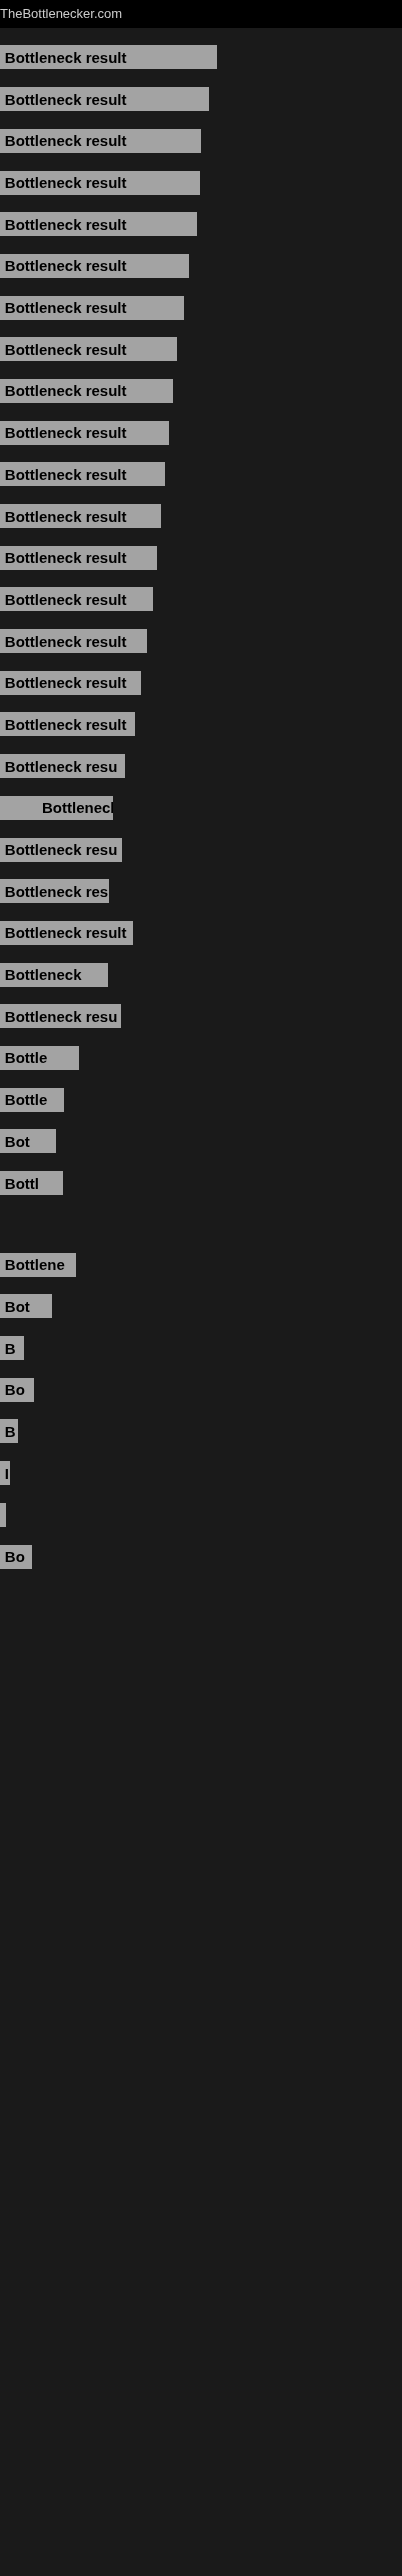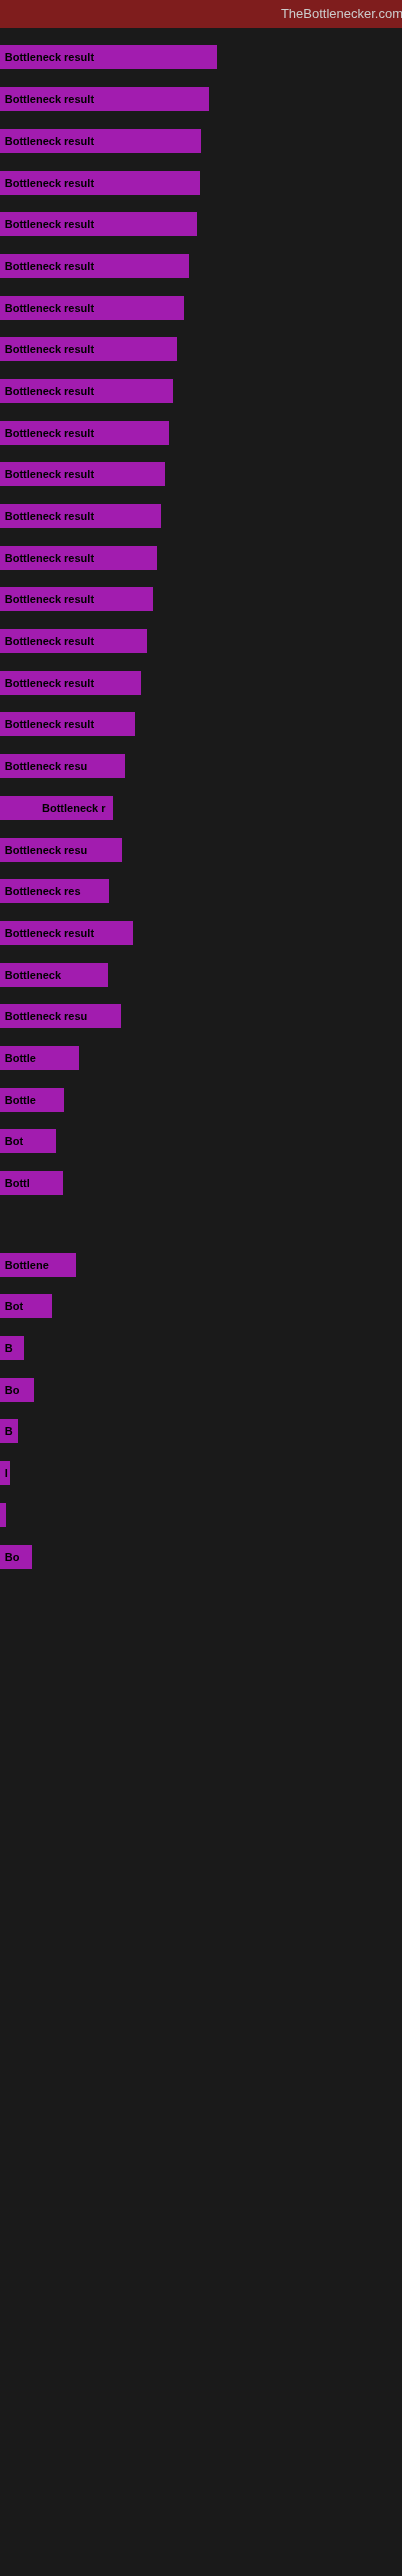--- a/index.html
+++ b/index.html
@@ -8,39 +8,39 @@
       box-sizing: border-box;
     }
     body {
       width: 403px;
       min-height: 2576px;
       background-color: #1a1a1a;
       font-family: Arial, sans-serif;
       position: relative;
     }
     .site-title {
-      text-align: right;
+      text-align: left;
       color: #cccccc;
       font-size: 13px;
       padding: 6.4px 0;
-      background-color: #7f1d1d;
+      background-color: #000000;
     }
     .bar-container {
       position: relative;
       width: 100%;
       margin-bottom: 0;
     }
     .bar {
-      background-color: #a21caf;
+      background-color: #a3a3a3;
       height: 24px;
       display: flex;
       align-items: center;
       padding-left: 4.8px;
       color: #000;
-      font-size: 11px;
+      font-size: 15px;
       font-weight: bold;
       white-space: nowrap;
       overflow: hidden;
     }
     .row-gap {
       height: 17.7px;
       background-color: #1a1a1a;
     }
   </style>
 </head>

